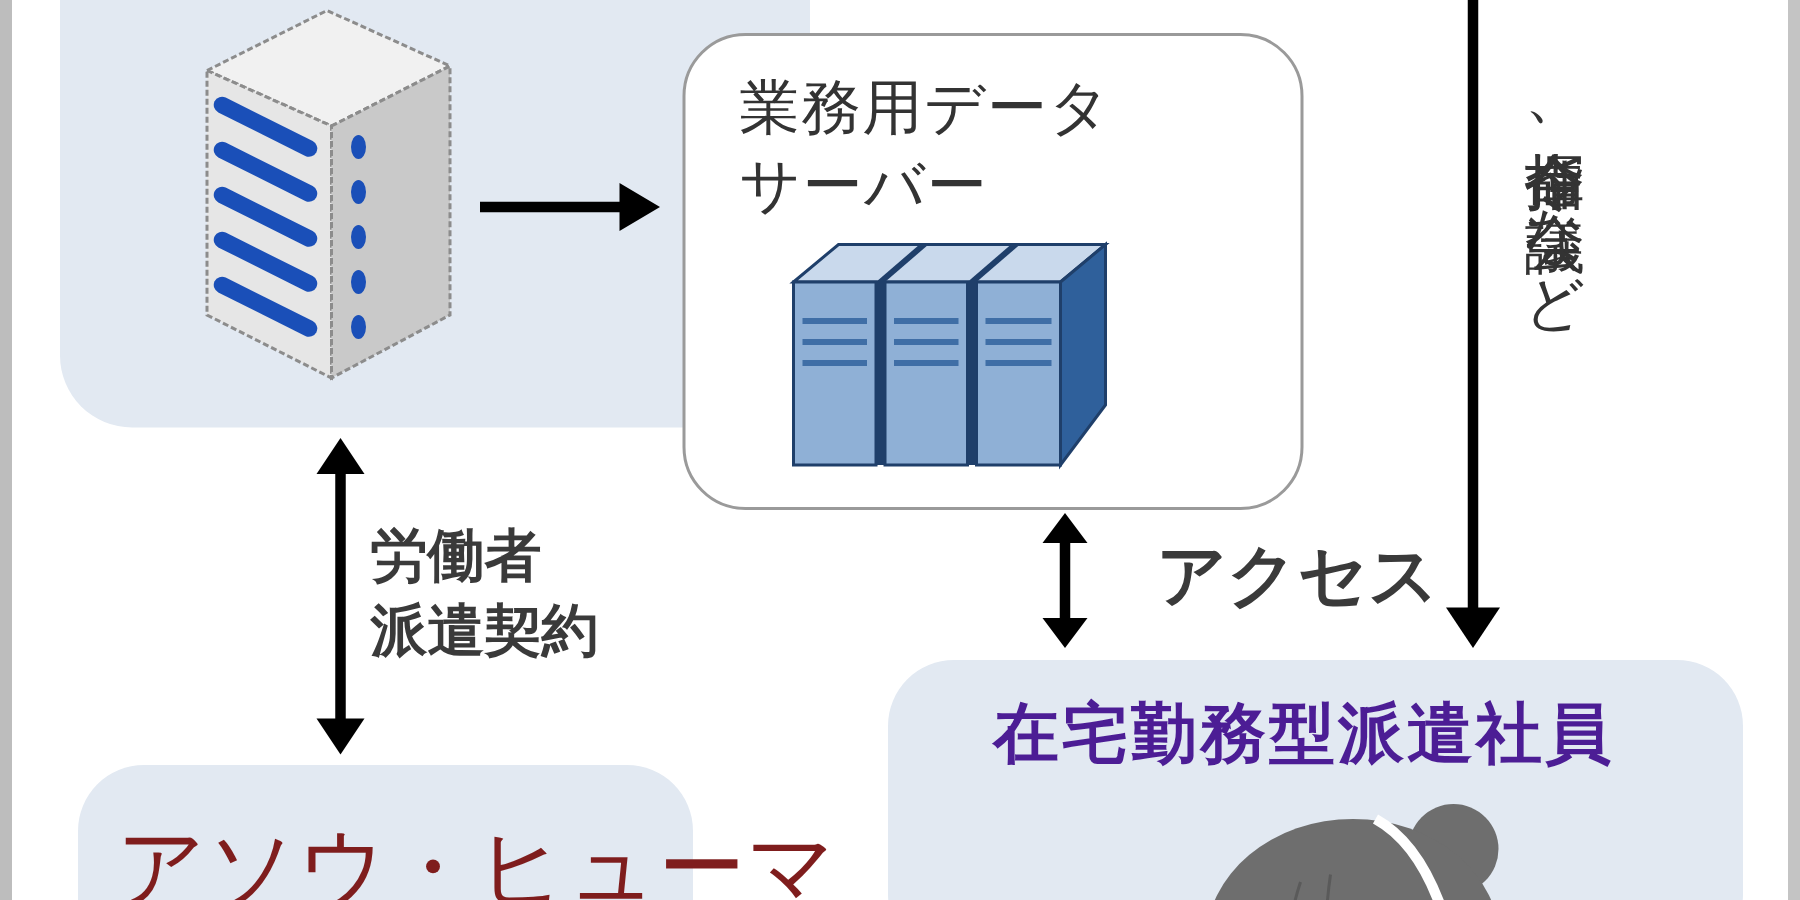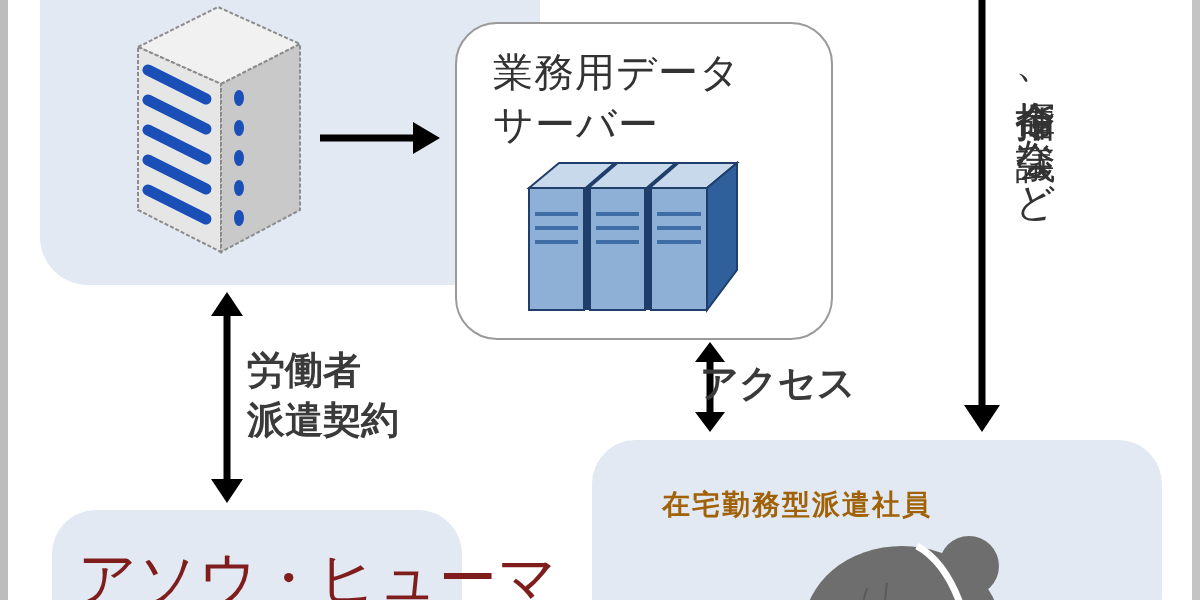--- a/index.html
+++ b/index.html
@@ -11,38 +11,38 @@
   }
   .frame-left { position: absolute; left: 0; top: 0; width: 8px; height: 600px; background: #bdbdbd; }
   .frame-right { position: absolute; left: 1192px; top: 0; width: 8px; height: 600px; background: #c4c4c4; }
 
   .panel { position: absolute; background: #e2e9f2; border-radius: 44px; }
   .panel-company { left: 40px; top: -60px; width: 500px; height: 345px; border-radius: 0 0 48px 48px; }
   .panel-agency { left: 52px; top: 510px; width: 410px; height: 140px; }
   .panel-worker { left: 592px; top: 440px; width: 570px; height: 200px; }
 
   .server-box {
-    position: absolute; left: 455px; top: 22px; width: 378px; height: 318px;
+    position: absolute; left: 455px; top: 22px; width: 414px; height: 318px;
     background: #ffffff; border: 2px solid #9a9a9a; border-radius: 42px;
     box-sizing: border-box;
   }
   .server-title {
     position: absolute; left: 36px; top: 22px; font-size: 40px; line-height: 52px;
     color: #333; letter-spacing: 1px; white-space: pre-line;
   }
 
   .label { position: absolute; color: #3a3a3a; font-weight: bold; }
   .label-contract { left: 247px; top: 345px; font-size: 38px; line-height: 50px; width: 200px; }
-  .label-access { left: 700px; top: 358px; font-size: 38px; line-height: 50px; text-align: center; }
+  .label-access { left: 771px; top: 358px; font-size: 46px; line-height: 50px; text-align: center; }
   .label-command {
     position: absolute; left: 1010px; top: 70px; font-size: 40px; line-height: 52px;
     writing-mode: vertical-rl; color: #333; height: 320px;
   }
   .agency-name { position: absolute; left: 26px; top: 30px; font-size: 58px; color: #7f1d1d; letter-spacing: 1px; white-space: nowrap; }
-  .worker-title { position: absolute; left: 70px; top: 46px; font-size: 28px; font-weight: bold; color: #a16207; letter-spacing: 2px; white-space: nowrap; }
+  .worker-title { position: absolute; left: 70px; top: 20px; font-size: 44px; font-weight: bold; color: #4c1d95; letter-spacing: 2px; white-space: nowrap; }
 
   svg { position: absolute; overflow: visible; }
 </style>
 </head>
 <body>
 
 <div class="frame-left"></div>
 <div class="frame-right"></div>
 
 <div class="panel panel-company"></div>

